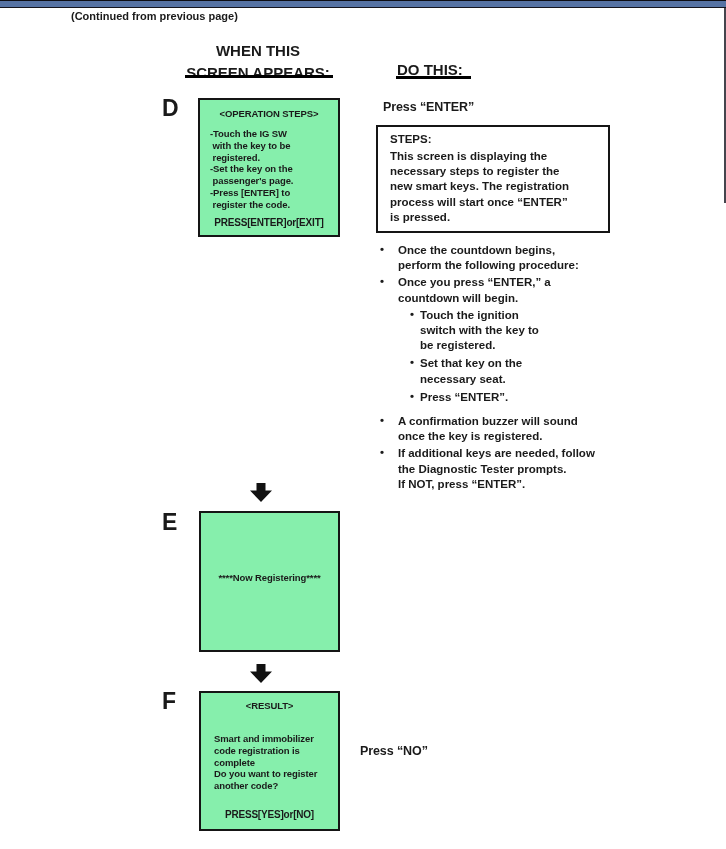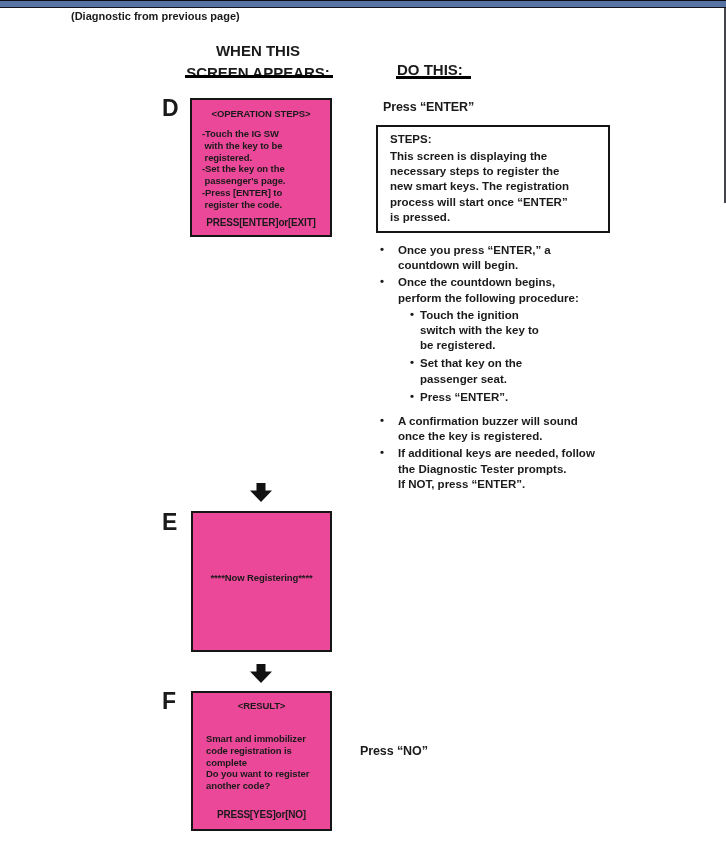--- a/index.html
+++ b/index.html
@@ -20,21 +20,21 @@
   .continued { left:71px; top:10px; font-size:11px; }
   .col-header { font-size:15px; line-height:22px; white-space:pre; }
   .col-header.left { left:174px; top:40px; width:168px; text-align:center; }
   .col-header.right { left:397px; top:59px; }
   .rule { background:#000; height:3px; }
   .rule.left { left:185px; top:75px; width:148px; }
   .rule.right { left:396px; top:76px; width:75px; }
 
   .step-letter { font-size:23px; line-height:24px; letter-spacing:-0.5px; }
   .screen-box {
-    position:absolute; border:2px solid #151515; background:#ec4899; box-sizing:border-box;
+    position:absolute; border:2px solid #151515; background:#86efac; box-sizing:border-box;margin-left:8px;
   }
   .screen-title { text-align:center; font-size:9.5px; margin-top:8px; letter-spacing:-0.1px; }
   .screen-body { position:absolute; font-size:9.5px; line-height:11.8px; white-space:pre; letter-spacing:-0.1px; }
   .screen-footer { position:absolute; left:0; right:0; text-align:center; font-size:10px; letter-spacing:-0.2px; }
   .box-d .screen-body { left:10px; top:28px; }
   .box-d .screen-footer { bottom:7px; }
   .box-e { display:flex; align-items:center; justify-content:center; padding-bottom:9px; }
   .box-e .screen-center { font-size:9.5px; letter-spacing:-0.1px;text-align:right; }
   .box-f .screen-title { margin-top:7px; }
   .box-f .screen-body { left:13px; top:40px; }
@@ -60,21 +60,21 @@
   .flow-arrow svg { display:block; }
 </style>
 </head>
 <body>
 
 <div class="page">
 
   <div class="top-bar"></div>
   <div class="edge-artifact"></div>
 
-  <div class="abs continued">(Diagnostic from previous page)</div>
+  <div class="abs continued">(Continued from previous page)</div>
 
   <div class="abs col-header left">WHEN THIS
 SCREEN APPEARS:</div>
   <div class="abs rule left"></div>
 
   <div class="abs col-header right">DO THIS:</div>
   <div class="abs rule right"></div>
 
   <div class="abs step-letter" style="left:162px; top:96px;">D</div>
   <div class="screen-box box-d" style="left:190px; top:98px; width:142px; height:139px;">
@@ -95,36 +95,36 @@
     <div class="note-label">STEPS:</div>
     <div class="note-body">This screen is displaying the
 necessary steps to register the
 new smart keys. The registration
 process will start once “ENTER”
 is pressed.</div>
   </div>
 
   <div class="bullets">
     <div class="bullet-item">
+      <div class="bt">Once the countdown begins,
+perform the following procedure:</div>
+    </div>
+    <div class="bullet-item">
       <div class="bt">Once you press “ENTER,” a
 countdown will begin.</div>
-    </div>
-    <div class="bullet-item">
-      <div class="bt">Once the countdown begins,
-perform the following procedure:</div>
     </div>
     <div class="sub-list">
       <div class="bullet-item">
         <div class="bt">Touch the ignition
 switch with the key to
 be registered.</div>
       </div>
       <div class="bullet-item">
         <div class="bt">Set that key on the
-passenger seat.</div>
+necessary seat.</div>
       </div>
       <div class="bullet-item">
         <div class="bt">Press “ENTER”.</div>
       </div>
     </div>
     <div class="bullet-item gap-before">
       <div class="bt">A confirmation buzzer will sound
 once the key is registered.</div>
     </div>
     <div class="bullet-item">

